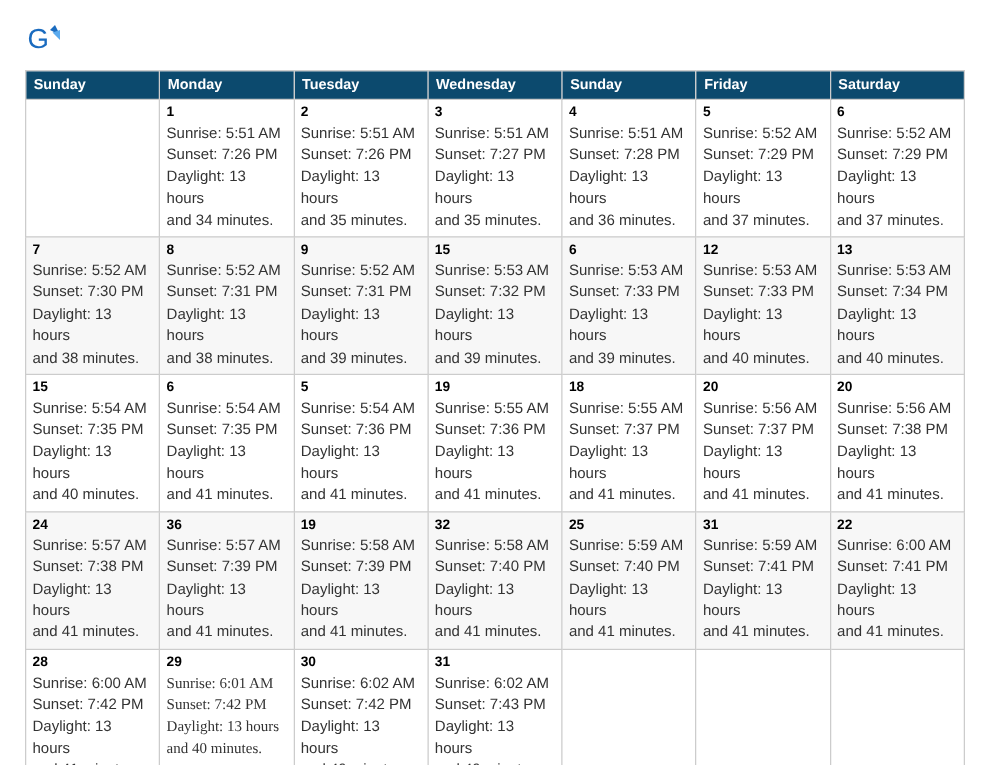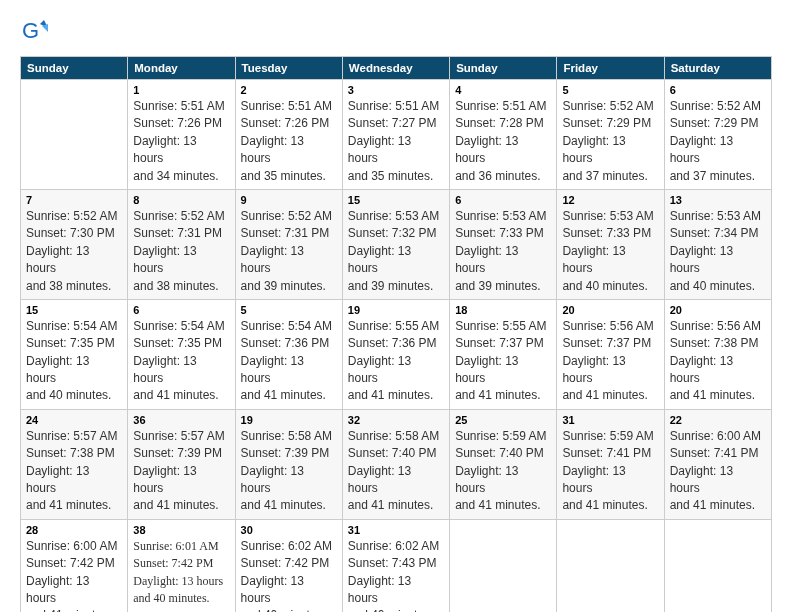--- a/index.html
+++ b/index.html
@@ -333,21 +333,21 @@
         </tr>
         <tr>
           <td>
             <span class="day-num">28</span>
             <div class="day-info" style="white-space: pre-line;">Sunrise: 6:00 AM
 Sunset: 7:42 PM
 Daylight: 13 hours
 and 41 minutes.</div>
           </td>
           <td>
-            <span class="day-num">38</span>
+            <span class="day-num">29</span>
             <div class="day-info" style="white-space: pre-line; font-family: Liberation Serif, serif;">Sunrise: 6:01 AM
 Sunset: 7:42 PM
 Daylight: 13 hours
 and 40 minutes.</div>
           </td>
           <td>
             <span class="day-num">30</span>
             <div class="day-info" style="white-space: pre-line;">Sunrise: 6:02 AM
 Sunset: 7:42 PM
 Daylight: 13 hours

